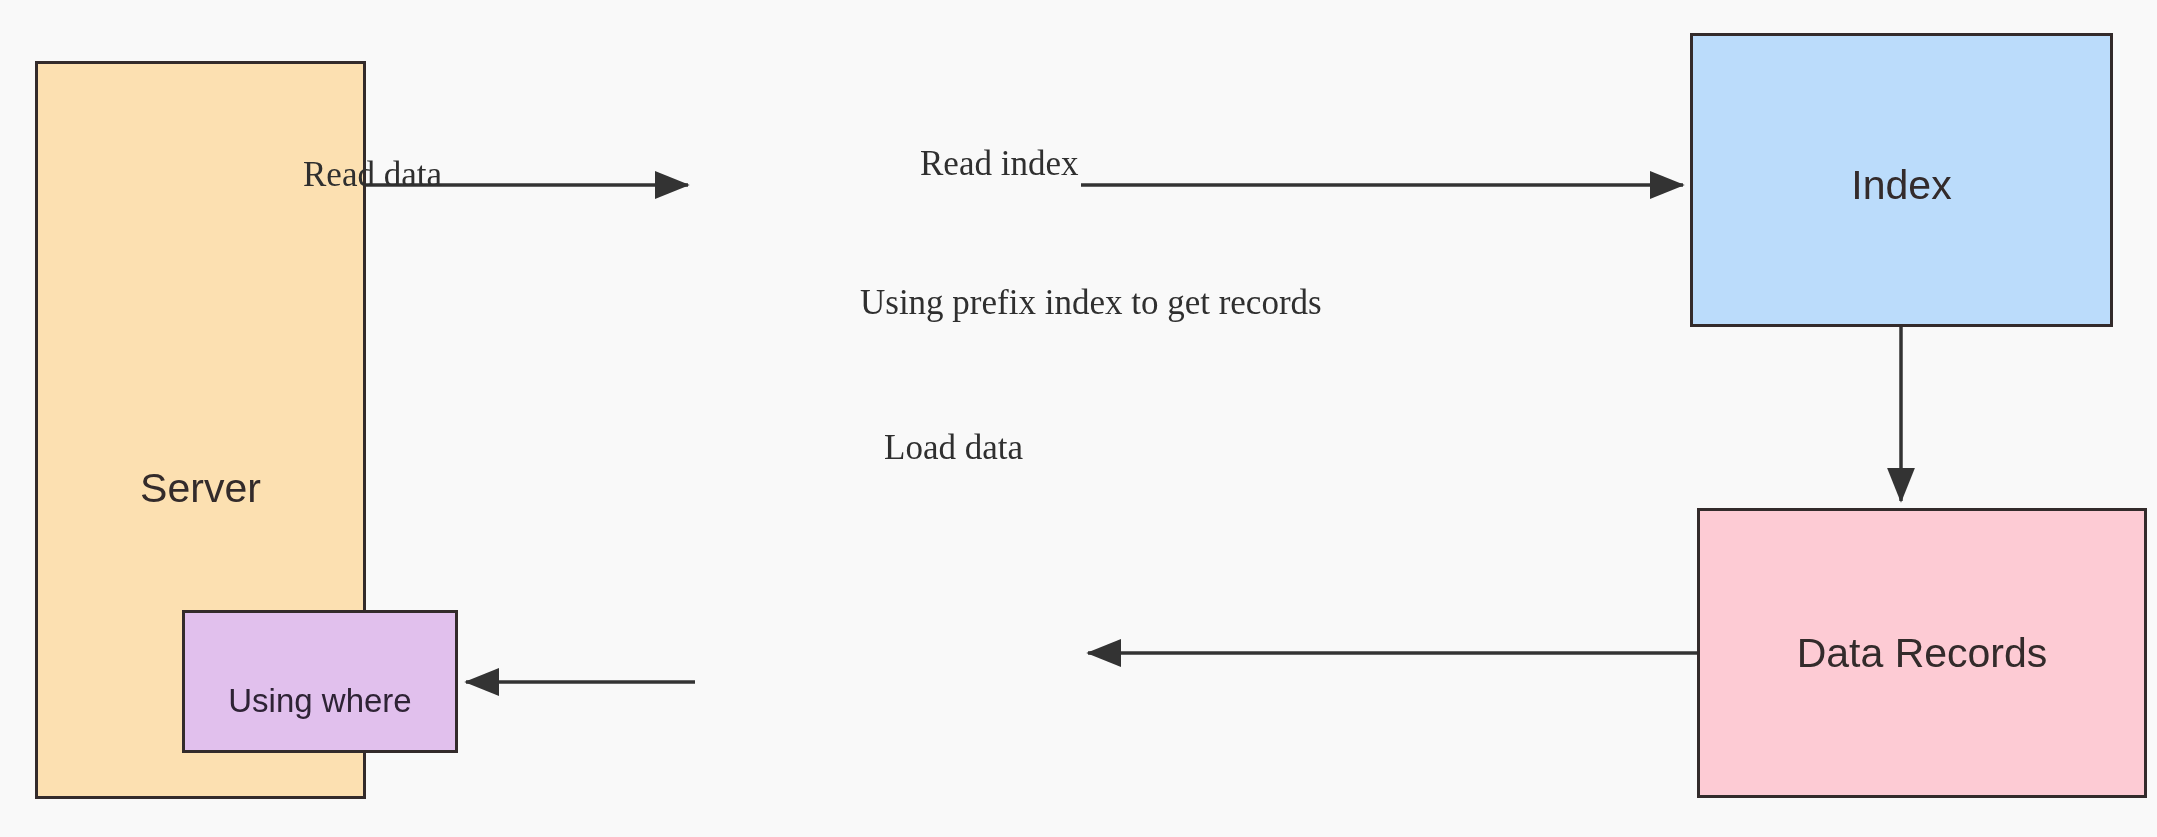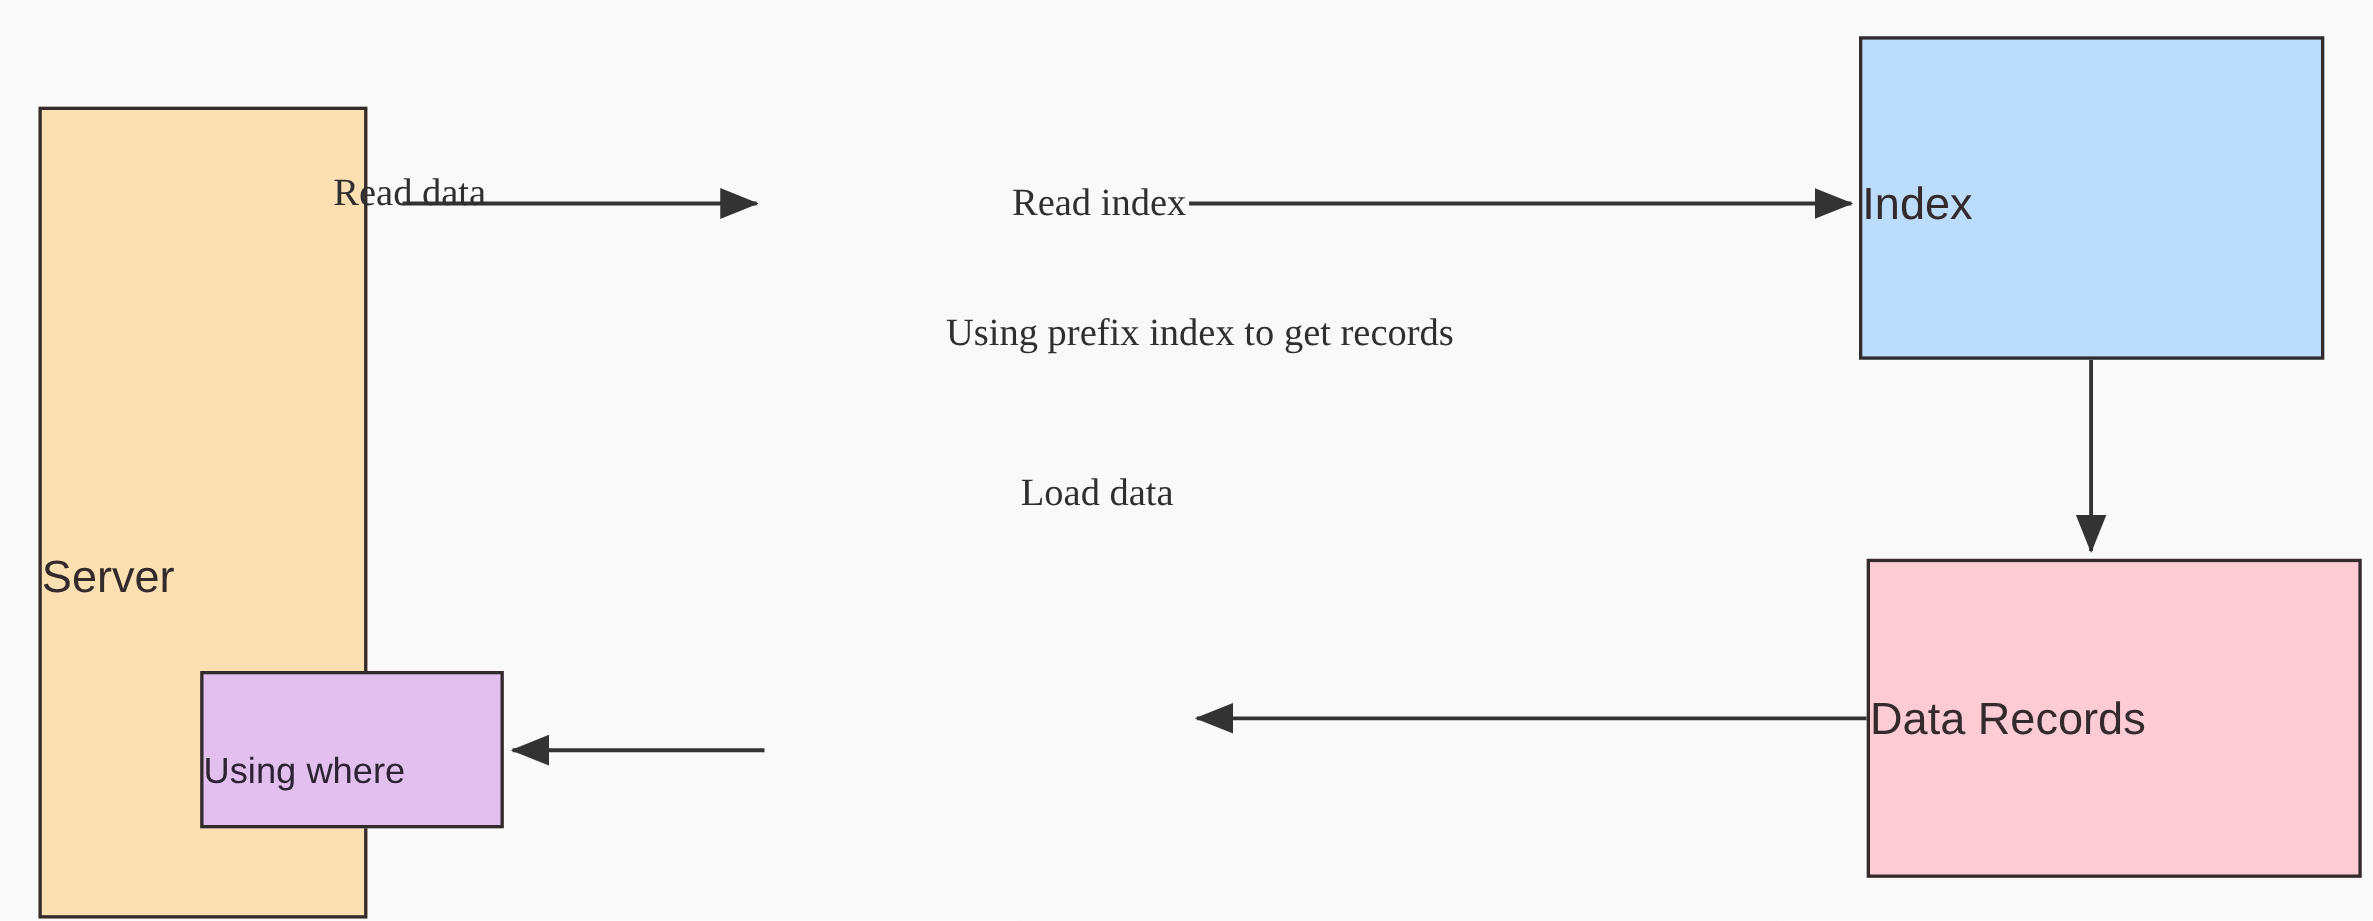--- a/index.html
+++ b/index.html
@@ -14,34 +14,34 @@
     background: #f9f9f9;
     font-family: "Liberation Sans", sans-serif;
     overflow: hidden;
   }
   .node {
     position: absolute;
     box-sizing: border-box;
     border: 3px solid #332b2b;
     display: flex;
     align-items: center;
+    justify-content: center;
   }
   .node-label {
     color: #332b2b;
     text-align: center;
     line-height: 1.1;
     white-space: nowrap;
   }
 
   
   #node-server {
     left: 35px; top: 61px;
-    width: 299px; height: 738px;
+    width: 331px; height: 738px;
     background: #fce0b1;
-    margin-top: 36px;
   }
   #node-server .node-label { font-size: 41px; position: relative; top: 59px; }
 
   #node-storage-engine {
     left: 695px; top: 61px;
     width: 386px; height: 752px;
     background: #cae9cb;
   }
   #node-storage-engine .node-label { font-size: 41px; position: relative; top: 50px; }
 
@@ -82,23 +82,23 @@
   }
   .edge-label {
     position: absolute;
     color: #2f2f2f;
     font-size: 35px;
     white-space: nowrap;
     background: transparent;
     font-family: Liberation Serif, serif;
   }
   #label-read-data { left: 303px; top: 155px; }
-  #label-read-index { left: 920px; top: 164px; }
+  #label-read-index { left: 920px; top: 144px; }
   #label-prefix-index { left: 860px; top: 283px; }
-  #label-load-data { left: 928px; top: 428px; }
+  #label-load-data { left: 884px; top: 428px; }
 </style>
 </head>
 <body>
 
 <div id="canvas">
 
   <svg class="edge-svg">
     <defs>
       <marker id="arrow-right" markerWidth="11" markerHeight="11" refX="9.5" refY="4" orient="auto" markerUnits="strokeWidth">
         <path d="M0,0 L10,4 L0,8 z" fill="#333333"></path>

